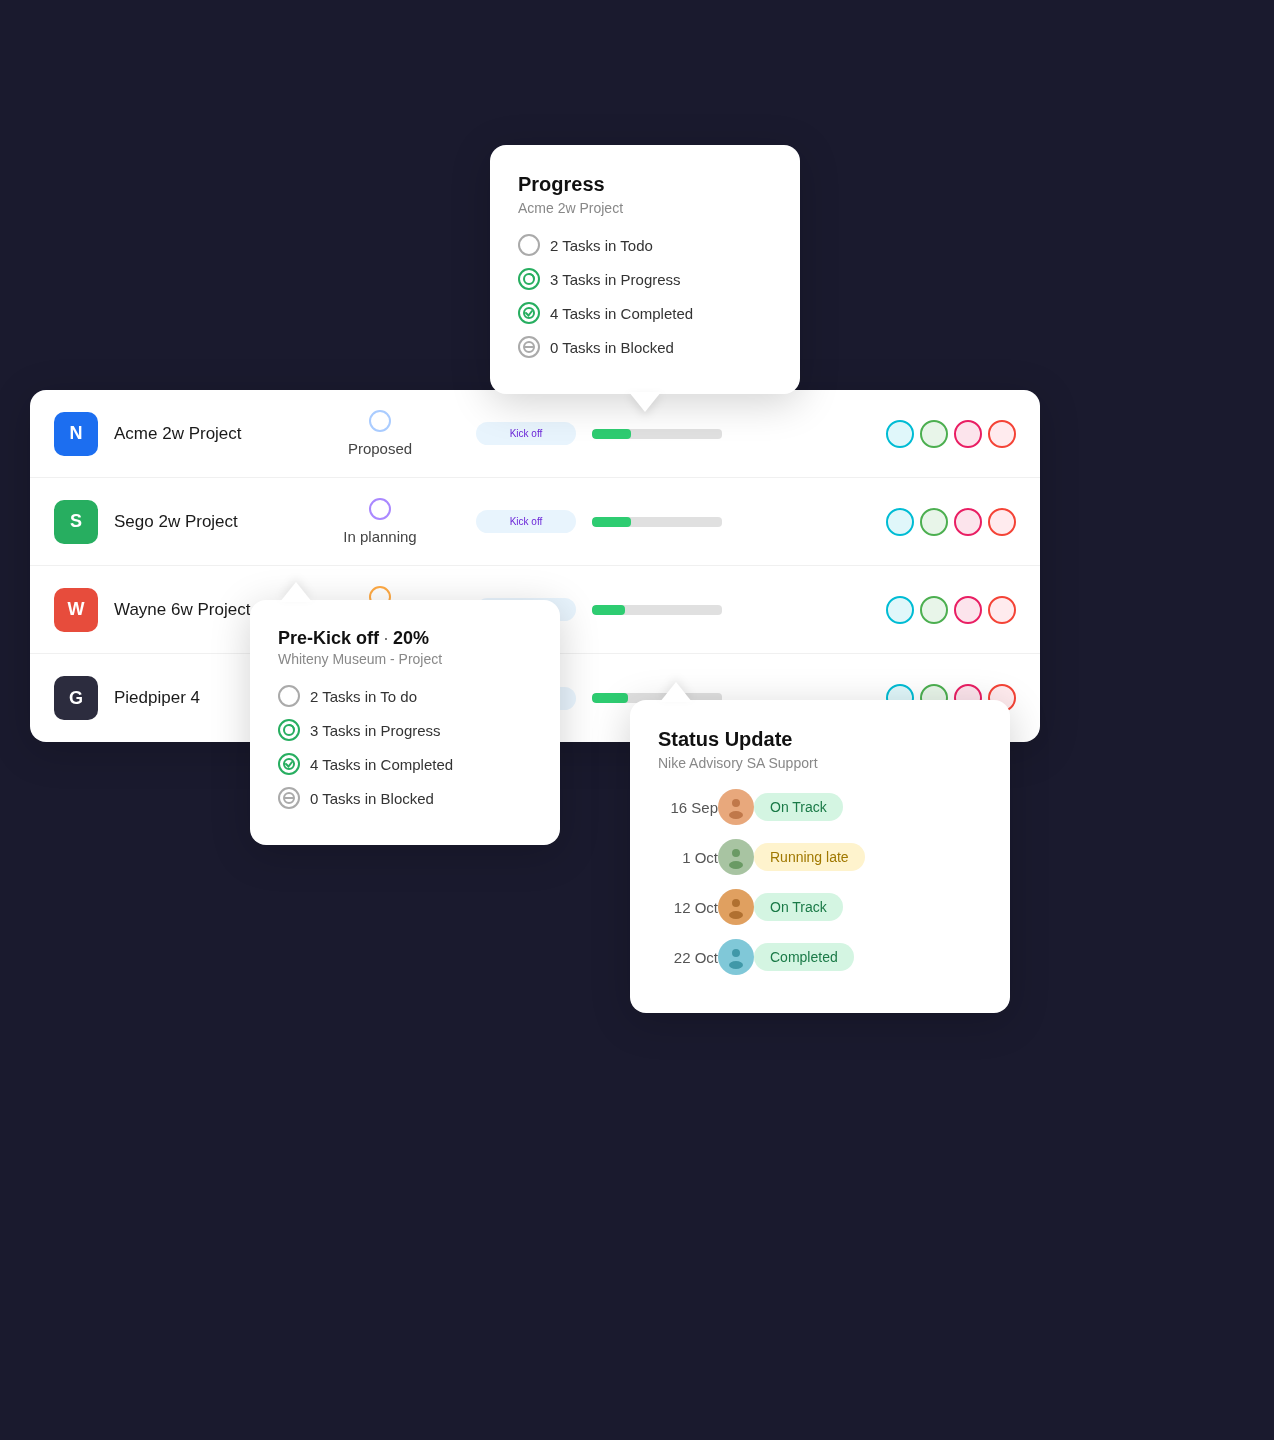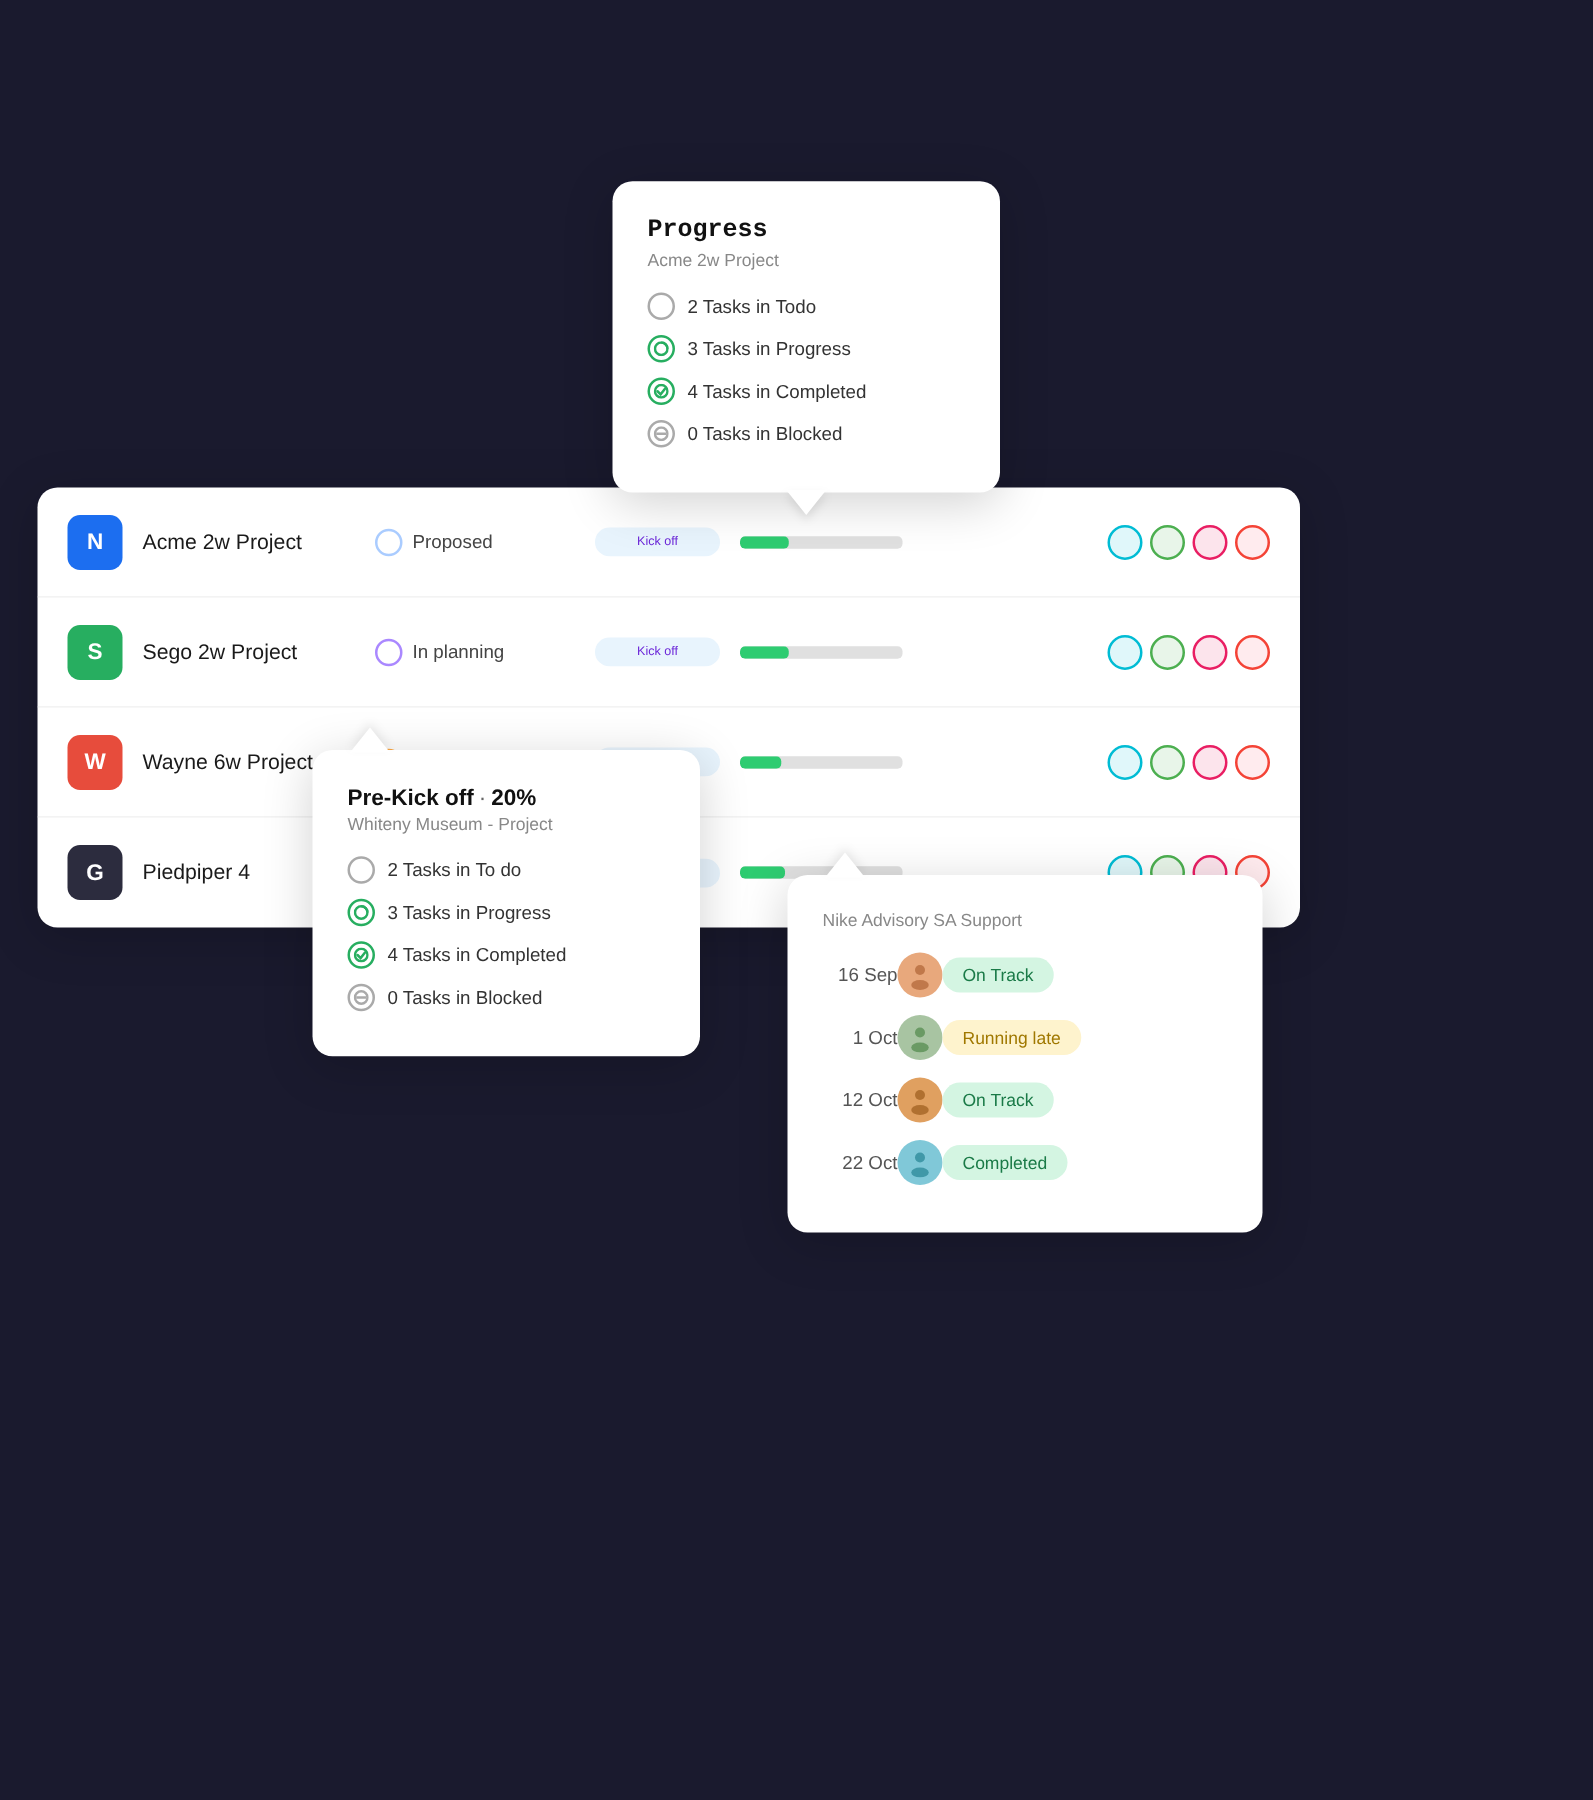--- a/index.html
+++ b/index.html
@@ -60,20 +60,21 @@
       width: 170px;
       flex-shrink: 0;
     }
 
     .status-indicator {
       display: flex;
       align-items: center;
       gap: 8px;
       width: 160px;
       flex-shrink: 0;
+      flex-direction: column;
     }
     .status-circle {
       width: 22px;
       height: 22px;
       border-radius: 50%;
       border: 2px solid;
       flex-shrink: 0;
     }
     .status-text {
       font-size: 15px;
@@ -146,21 +147,20 @@
       border-right: 16px solid transparent;
       border-top: 20px solid #fff;
       filter: drop-shadow(0 4px 4px rgba(0,0,0,0.1));
     }
 
     .card-title {
       font-size: 20px;
       font-weight: 700;
       color: #111;
       margin-bottom: 4px;
-      font-family: Liberation Mono, monospace;
     }
     .card-subtitle {
       font-size: 14px;
       color: #888;
       margin-bottom: 18px;
     }
     .task-item {
       display: flex;
       align-items: center;
       gap: 10px;
@@ -443,20 +443,21 @@
         <svg width="12" height="12" viewBox="0 0 12 12">
             <circle cx="6" cy="6" r="5" fill="none" stroke="#aaa" stroke-width="2"></circle>
             <line x1="2" y1="6" x2="10" y2="6" stroke="#aaa" stroke-width="2"></line>
           </svg>
       </div>
       <span>0 Tasks in Blocked</span>
     </div>
   </div>
 
   <div class="status-card">
+    <div class="card-title">Status Update</div>
     <div class="card-subtitle">Nike Advisory SA Support</div>
 
     <div class="status-row">
       <span class="status-date">16 Sep</span>
       <div class="status-avatar" style="background:#e8a87c;">
         <svg width="24" height="24" viewBox="0 0 24 24">
             <circle cx="12" cy="8" r="4" fill="#c0784a"></circle>
             <ellipse cx="12" cy="20" rx="7" ry="4" fill="#c0784a"></ellipse>
           </svg>
       </div>

